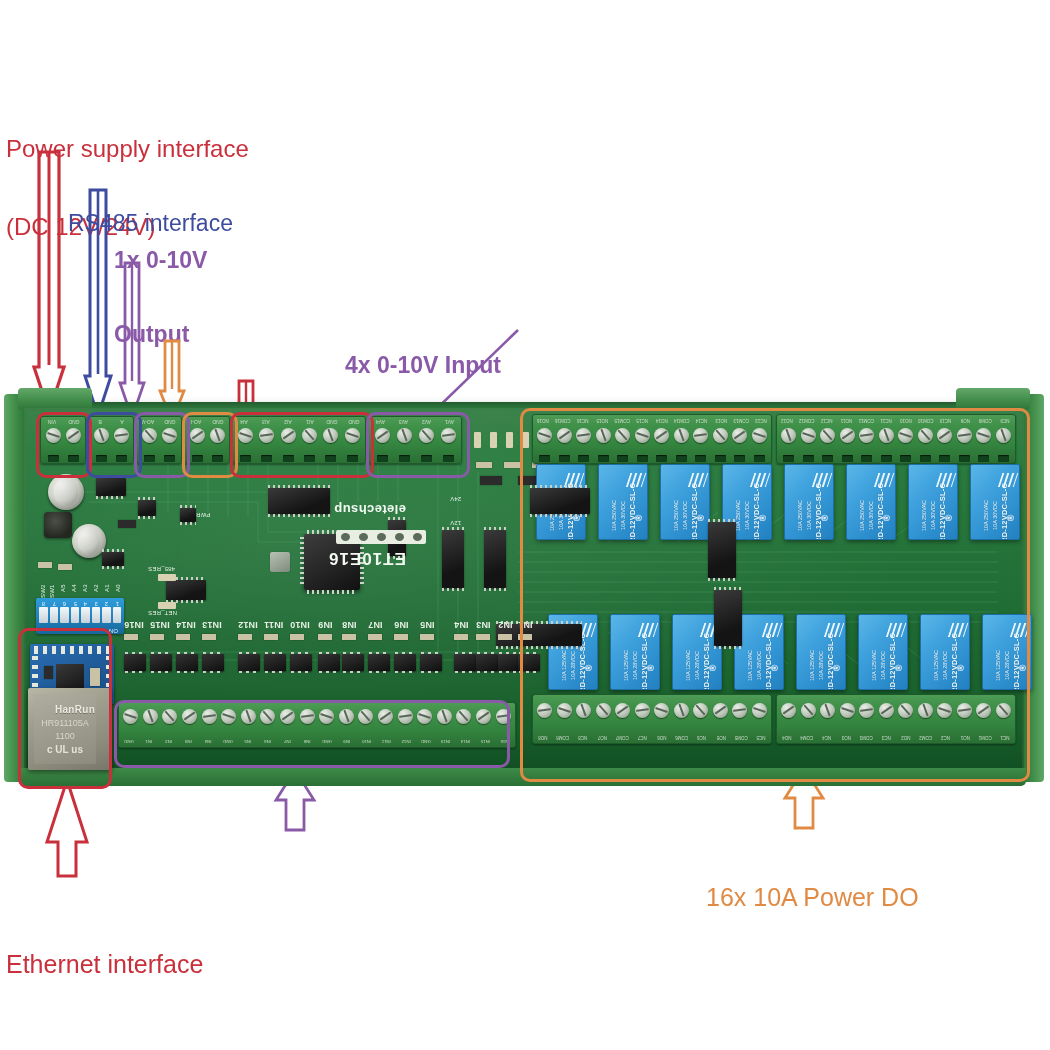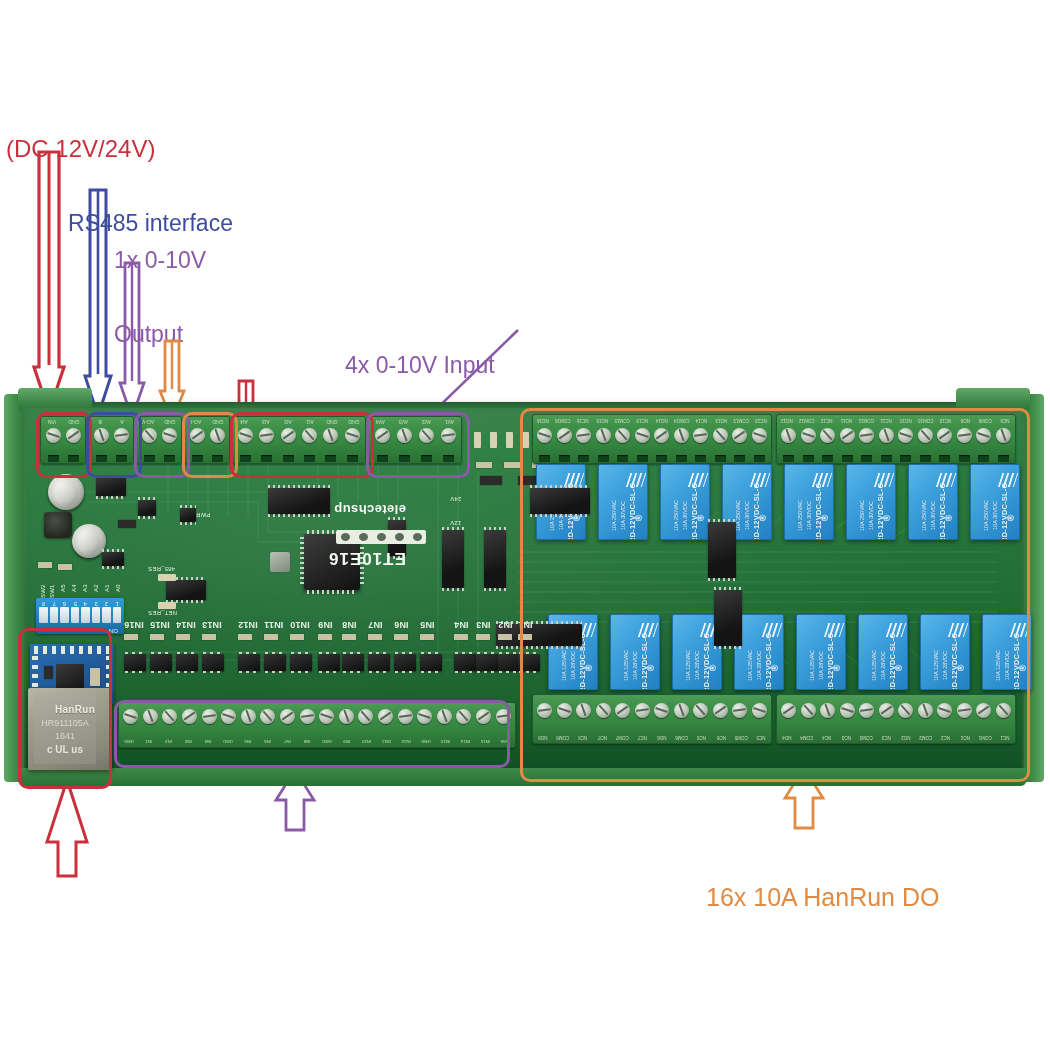--- a/index.html
+++ b/index.html
@@ -8,21 +8,21 @@
     width:1050px;height:1050px;position:relative;overflow:hidden;
     font-family:"Liberation Sans", sans-serif;
     -webkit-font-smoothing:antialiased;
   }
   .stage{position:absolute;left:0;top:0;width:1050px;height:1050px;}
 
   
   .ann{position:absolute;white-space:pre;line-height:1.08;font-weight:400;}
   .ann.red{color:#c9303c;}
   .ann.blue{color:#3d4c9e;}
-  .ann.purple{color:#8a5aa8;}
+  .ann.purple{color:#8a5aa8;font-weight:bold;}
   .ann.orange{color:#e08a43;}
 
   
   .arrow{position:absolute;}
   .arrow svg{display:block;overflow:visible;}
 
   
   .hl{position:absolute;border-radius:10px;background:transparent;}
   .hl.red{border:3px solid #c9303c;}
   .hl.blue{border:3px solid #3d4c9e;}
@@ -205,20 +205,21 @@
     background:repeating-linear-gradient(90deg,#c9cfc4 0 3px,transparent 3px 7px);}
   .opto:after{content:"";position:absolute;left:1px;right:1px;bottom:-2px;height:2px;
     background:repeating-linear-gradient(90deg,#c9cfc4 0 3px,transparent 3px 7px);}
 </style>
 </head>
 <body>
 
 <div class="stage">
 
   <div class="ann red" style="left:6px;top:84px;font-size:24px;">
+    <div>Power supply interface</div>
     <div>(DC 12V/24V)</div>
   </div>
 
   <div class="ann blue" style="left:68px;top:161px;font-size:23px;">
     <div>RS485 interface</div>
   </div>
 
   <div class="ann purple" style="left:114px;top:198px;font-size:23px;">
     <div>1x 0-10V</div>
     <div>Output</div>
@@ -228,23 +229,26 @@
   <div class="ann red" style="left:183px;top:355px;font-size:23px;">
     <div>4x 0-20MA Input</div>
   </div>
 
   <div class="ann purple" style="left:345px;top:303px;font-size:23px;">
     <div>4x 0-10V Input</div>
   </div>
 
 
   <div class="ann orange" style="left:706px;top:830px;font-size:25px;">
-    <div>16x 10A HanRun DO</div>
-  </div>
-
+    <div>16x 10A Power DO</div>
+  </div>
+
+  <div class="ann red" style="left:6px;top:897px;font-size:25px;">
+    <div>Ethernet interface</div>
+  </div>
 
   <div class="arrow" style="left:34px;top:152px;">
     <svg width="30" height="262" viewBox="0 0 30 262">
       <path d="M5 0 L5 215 L0 215 L15 260 L30 215 L25 215 L25 0 Z" fill="none" stroke="#c9303c" stroke-width="3.2"></path>
       <line x1="15" y1="0" x2="15" y2="213" stroke="#c9303c" stroke-width="3"></line>
     </svg>
   </div>
 
   <div class="arrow" style="left:85px;top:190px;">
     <svg width="26" height="228" viewBox="0 0 26 228">
@@ -825,21 +829,21 @@
       <div class="hdr3"></div>
       <div class="core"></div>
       <div class="smd" style="left:60px;top:24px;width:10px;height:18px;"></div>
       <div class="smd dark" style="left:14px;top:22px;width:9px;height:13px;"></div>
     </div>
 
     <div class="rj45" style="left:10px;top:286px;">
       <div class="face">
         <b>HanRun</b>
         <s>HR911105A</s>
-        <s>1641</s>
+        <s>1100</s>
         <u>c UL us</u>
       </div>
     </div>
 
     <div class="qfp" style="left:286px;top:132px;">
         <em></em>
         <u></u>
       </div>
 
     <div class="chip leg" style="left:250px;top:86px;width:62px;height:26px;"></div>

